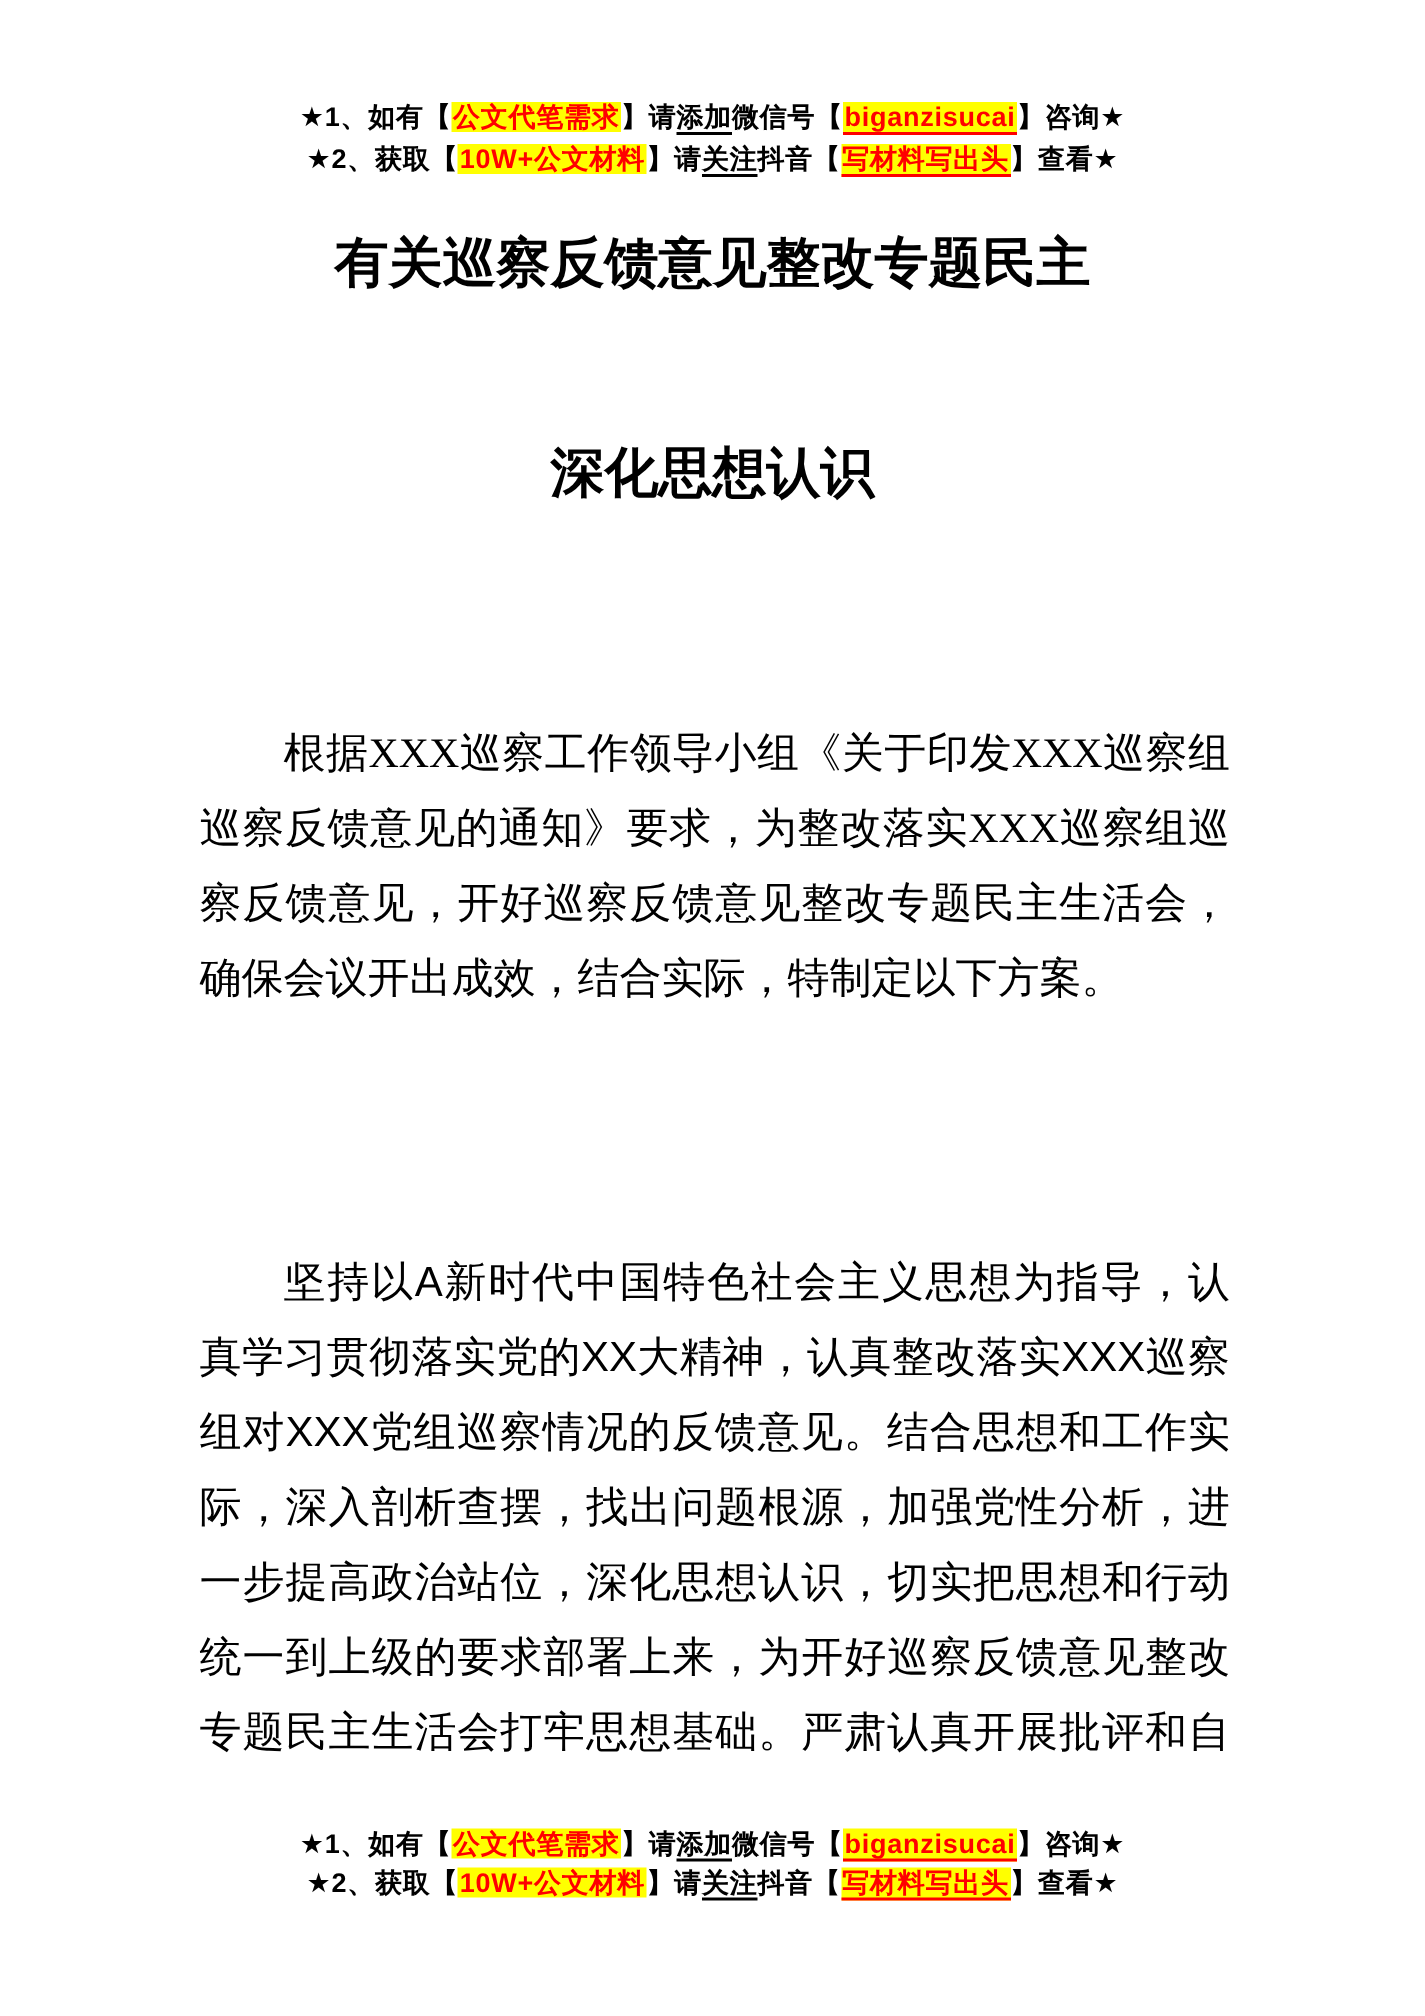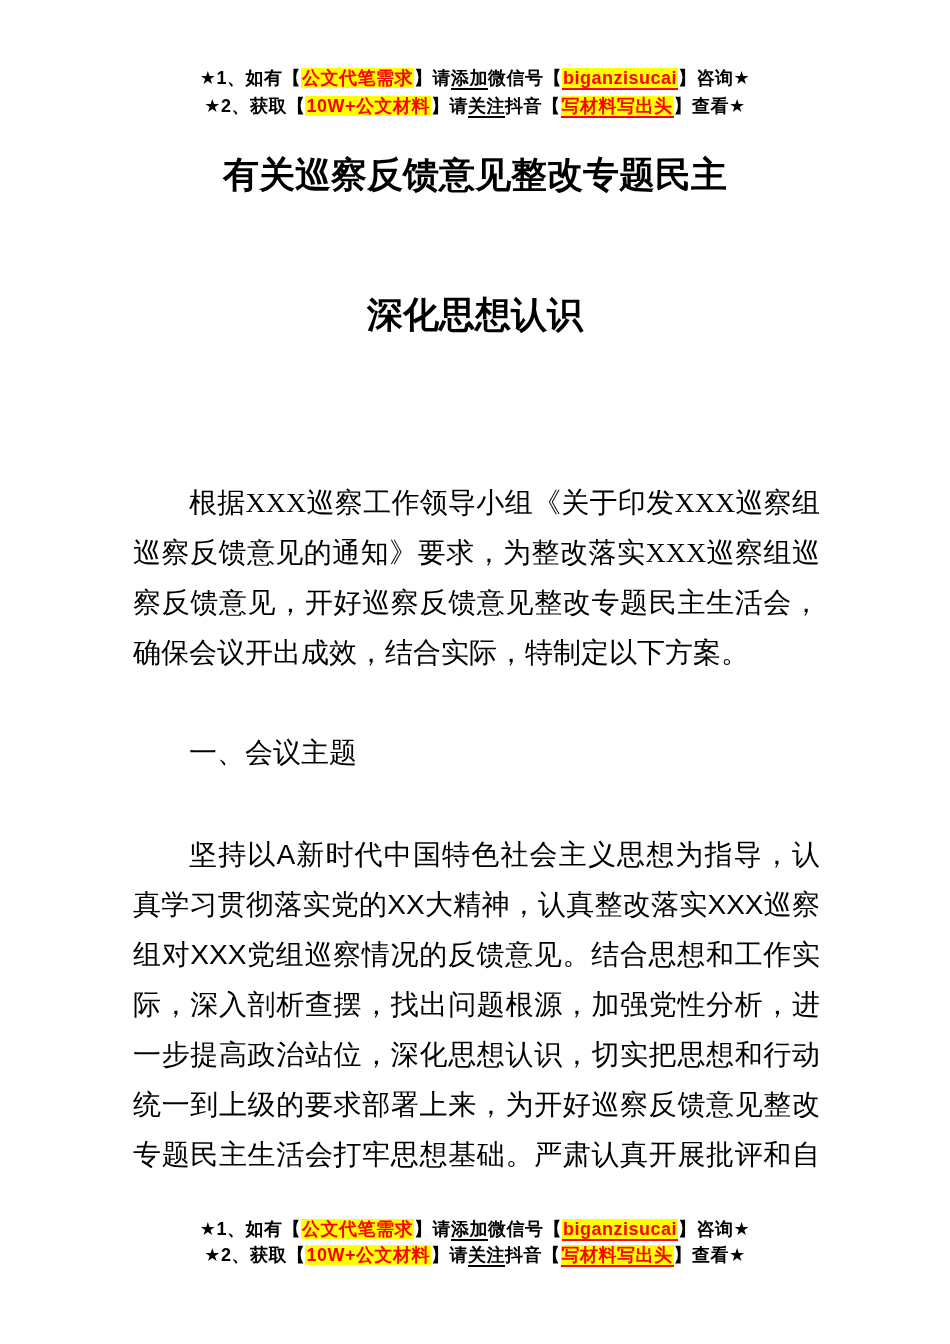--- a/index.html
+++ b/index.html
@@ -84,21 +84,20 @@
     </div>
   </div>
 
   <div class="doc-title">
     <div>有关巡察反馈意见整改专题民主</div>
     <div>深化思想认识</div>
   </div>
 
   <div class="body-text indent p1">根据XXX巡察工作领导小组《关于印发XXX巡察组巡察反馈意见的通知》要求，为整改落实XXX巡察组巡察反馈意见，开好巡察反馈意见整改专题民主生活会，确保会议开出成效，结合实际，特制定以下方案。</div>
 
-  <div class="body-text indent h1">一、会议主题</div>
 
   <div class="body-text indent p2">坚持以A新时代中国特色社会主义思想为指导，认真学习贯彻落实党的XX大精神，认真整改落实XXX巡察组对XXX党组巡察情况的反馈意见。结合思想和工作实际，深入剖析查摆，找出问题根源，加强党性分析，进一步提高政治站位，深化思想认识，切实把思想和行动统一到上级的要求部署上来，为开好巡察反馈意见整改专题民主生活会打牢思想基础。严肃认真开展批评和自我批评，增强抓好</div>
 
   <div class="promo footer">
     <div>
       <span>★1、如有【</span><span class="hl">公文代笔需求</span><span>】请</span><span class="u">添加</span><span>微信号【</span><span class="hl u">biganzisucai</span><span>】咨询★</span>
     </div>
     <div>
       <span>★2、获取【</span><span class="hl">10W+公文材料</span><span>】请</span><span class="u">关注</span><span>抖音【</span><span class="hl u">写材料写出头</span><span>】查看★</span>
     </div>

